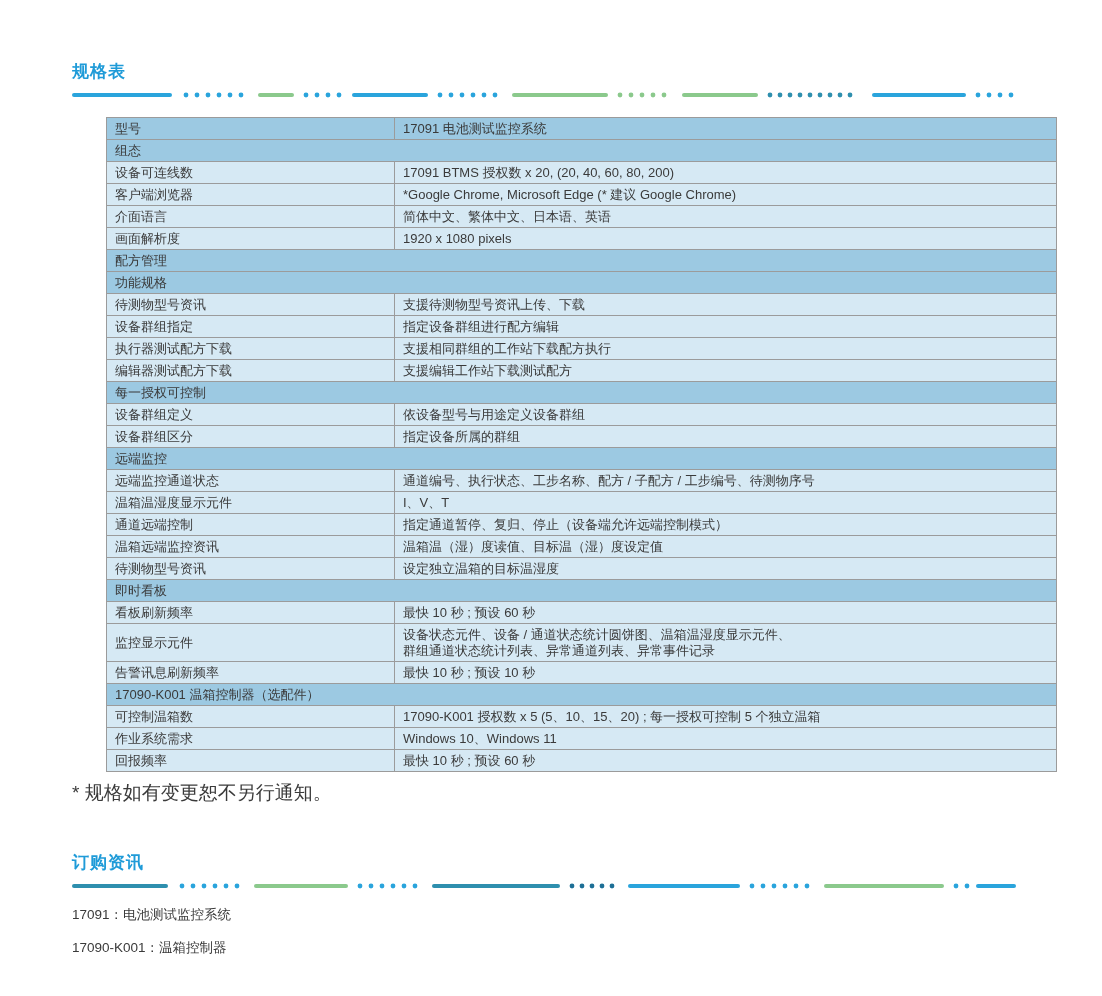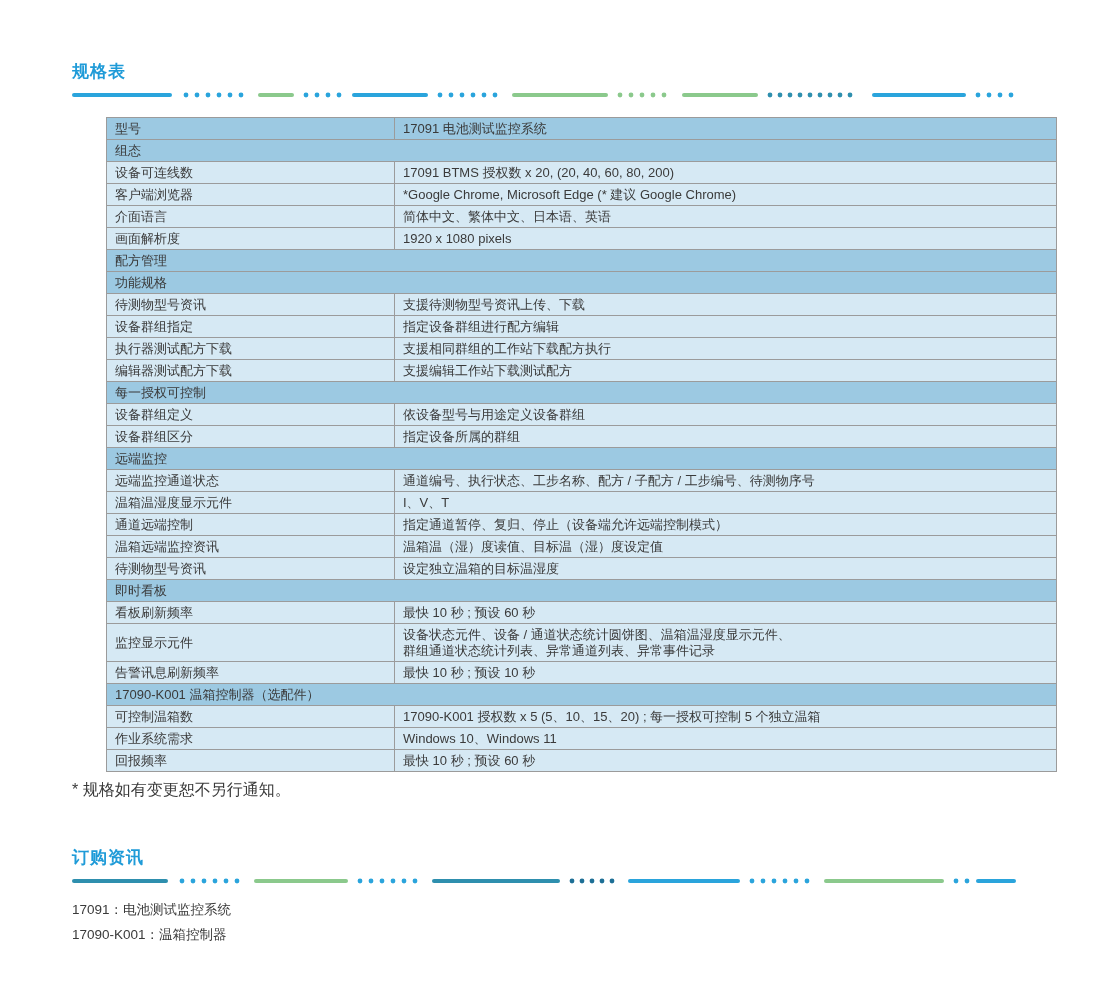--- a/index.html
+++ b/index.html
@@ -24,24 +24,24 @@
   td.cell{
     border:1px solid var(--border_gray,#9b9b9b);
     font-size:13px;line-height:16px;
     padding:3px 8px 2px 8px;
     color:var(--text,#3a3a3a);
     white-space:pre-line;
     vertical-align:middle;
   }
   td.dark{background:var(--cell_dark,#9cc9e2);}
   td.light{background:var(--cell_light,#d6e9f4);}
-  .footnote{font-size:16px;margin-top:8px;color:var(--text,#3a3a3a);}
+  .footnote{font-size:19px;margin-top:8px;color:var(--text,#3a3a3a);}
   .order-heading-wrap{margin-top:45px;}
   .order-items{margin-top:13px;}
-  .order-item{font-size:13.5px;line-height:25px;color:var(--text,#3a3a3a);}
+  .order-item{font-size:13.5px;line-height:25px;color:var(--text,#3a3a3a);margin-top:8px;}
 </style>
 </head>
 <body>
 
 <div class="content">
 
   <div class="spec-heading-wrap">
     <h1 class="section-heading">规格表</h1>
     <svg class="divider" id="divider-spec" viewBox="0 0 951 6">
         <rect x="0" y="1" width="100" height="4" rx="2" fill="#2aa4dc"></rect>

